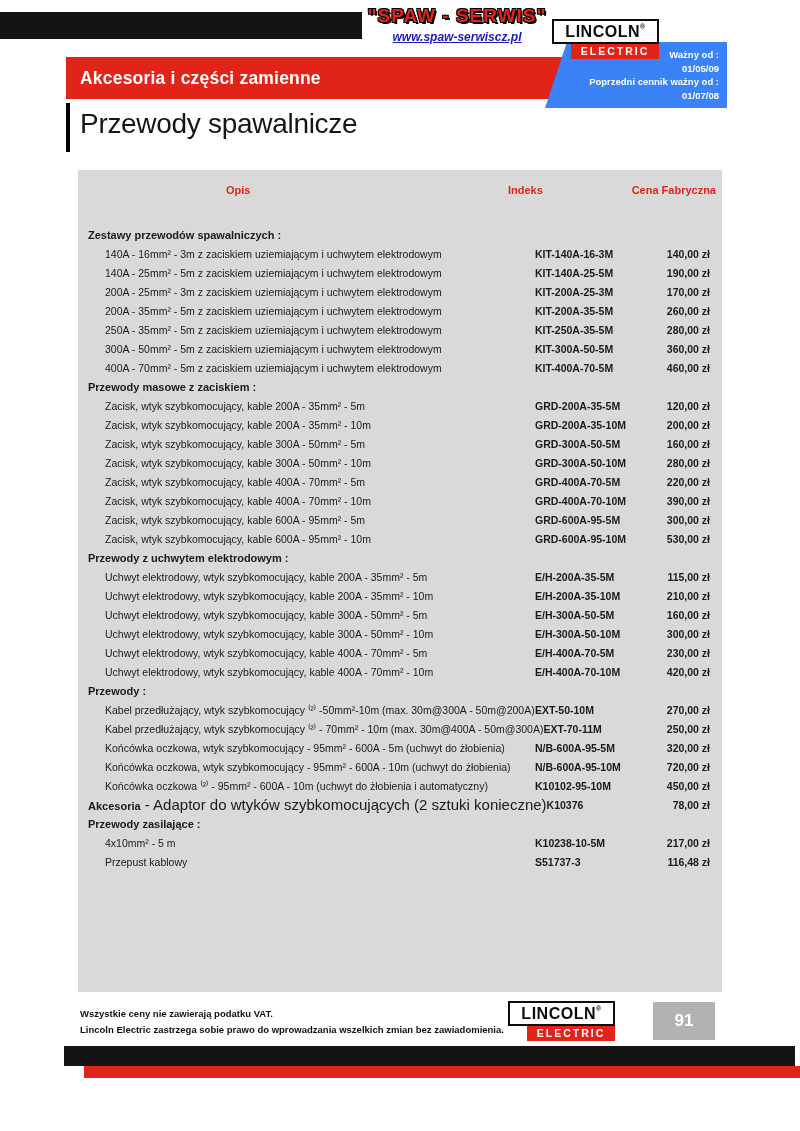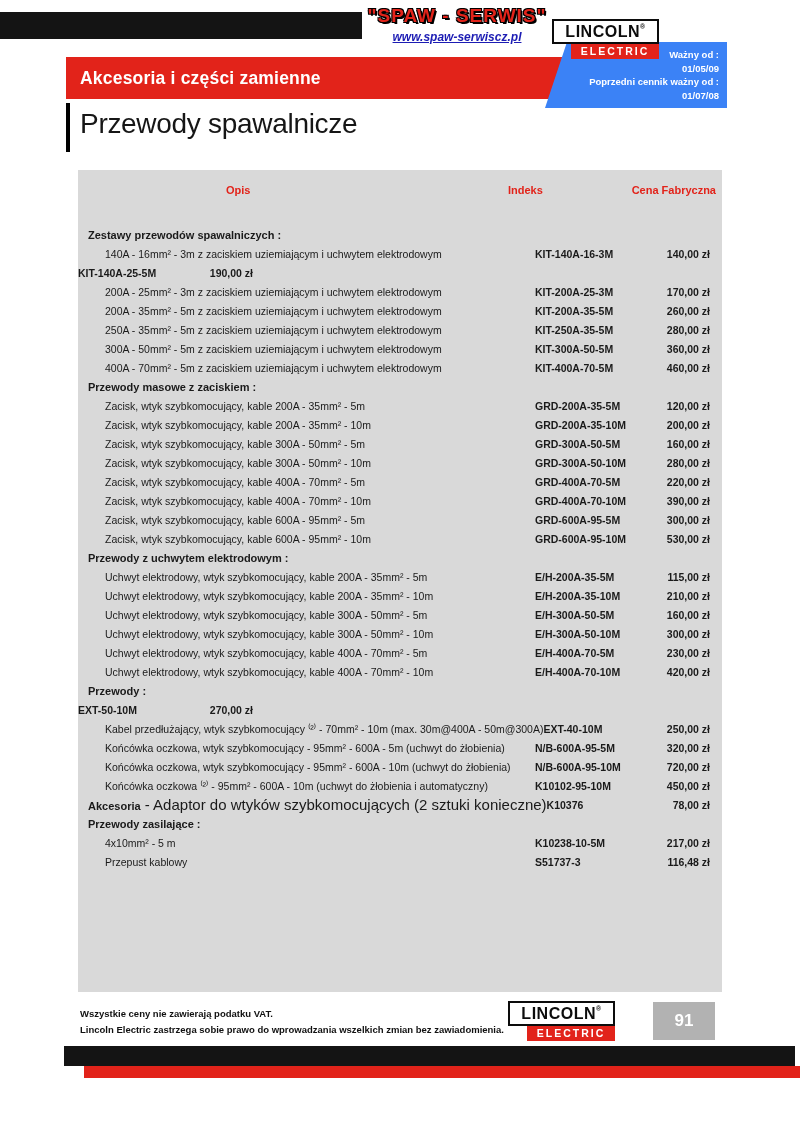--- a/index.html
+++ b/index.html
@@ -105,20 +105,21 @@
           <div class="col-desc sec"><span class="sec-title">Zestawy przewodów spawalniczych :</span></div>
           <div class="col-idx"></div>
           <div class="col-price"></div>
         </div>
         <div class="trow">
           <div class="col-desc item">140A - 16mm² - 3m z zaciskiem uziemiającym i uchwytem elektrodowym</div>
           <div class="col-idx">KIT-140A-16-3M</div>
           <div class="col-price">140,00 zł</div>
         </div>
         <div class="trow">
+          <div class="col-desc item">140A - 25mm² - 5m z zaciskiem uziemiającym i uchwytem elektrodowym</div>
           <div class="col-idx">KIT-140A-25-5M</div>
           <div class="col-price">190,00 zł</div>
         </div>
         <div class="trow">
           <div class="col-desc item">200A - 25mm² - 3m z zaciskiem uziemiającym i uchwytem elektrodowym</div>
           <div class="col-idx">KIT-200A-25-3M</div>
           <div class="col-price">170,00 zł</div>
         </div>
         <div class="trow">
           <div class="col-desc item">200A - 35mm² - 5m z zaciskiem uziemiającym i uchwytem elektrodowym</div>
@@ -219,26 +220,27 @@
           <div class="col-desc item">Uchwyt elektrodowy, wtyk szybkomocujący, kable 400A - 70mm² - 10m</div>
           <div class="col-idx">E/H-400A-70-10M</div>
           <div class="col-price">420,00 zł</div>
         </div>
         <div class="trow">
           <div class="col-desc sec"><span class="sec-title">Przewody :</span></div>
           <div class="col-idx"></div>
           <div class="col-price"></div>
         </div>
         <div class="trow">
+          <div class="col-desc item">Kabel przedłużający, wtyk szybkomocujący ⁽²⁾ -50mm²-10m (max. 30m@300A - 50m@200A)</div>
           <div class="col-idx">EXT-50-10M</div>
           <div class="col-price">270,00 zł</div>
         </div>
         <div class="trow">
           <div class="col-desc item">Kabel przedłużający, wtyk szybkomocujący ⁽²⁾ - 70mm² - 10m (max. 30m@400A - 50m@300A)</div>
-          <div class="col-idx">EXT-40-10M</div>
+          <div class="col-idx">EXT-70-11M</div>
           <div class="col-price">250,00 zł</div>
         </div>
         <div class="trow">
           <div class="col-desc item">Końcówka oczkowa, wtyk szybkomocujący - 95mm² - 600A -  5m (uchwyt do żłobienia)</div>
           <div class="col-idx">N/B-600A-95-5M</div>
           <div class="col-price">320,00 zł</div>
         </div>
         <div class="trow">
           <div class="col-desc item">Końcówka oczkowa, wtyk szybkomocujący - 95mm² - 600A -  10m (uchwyt do żłobienia)</div>
           <div class="col-idx">N/B-600A-95-10M</div>

